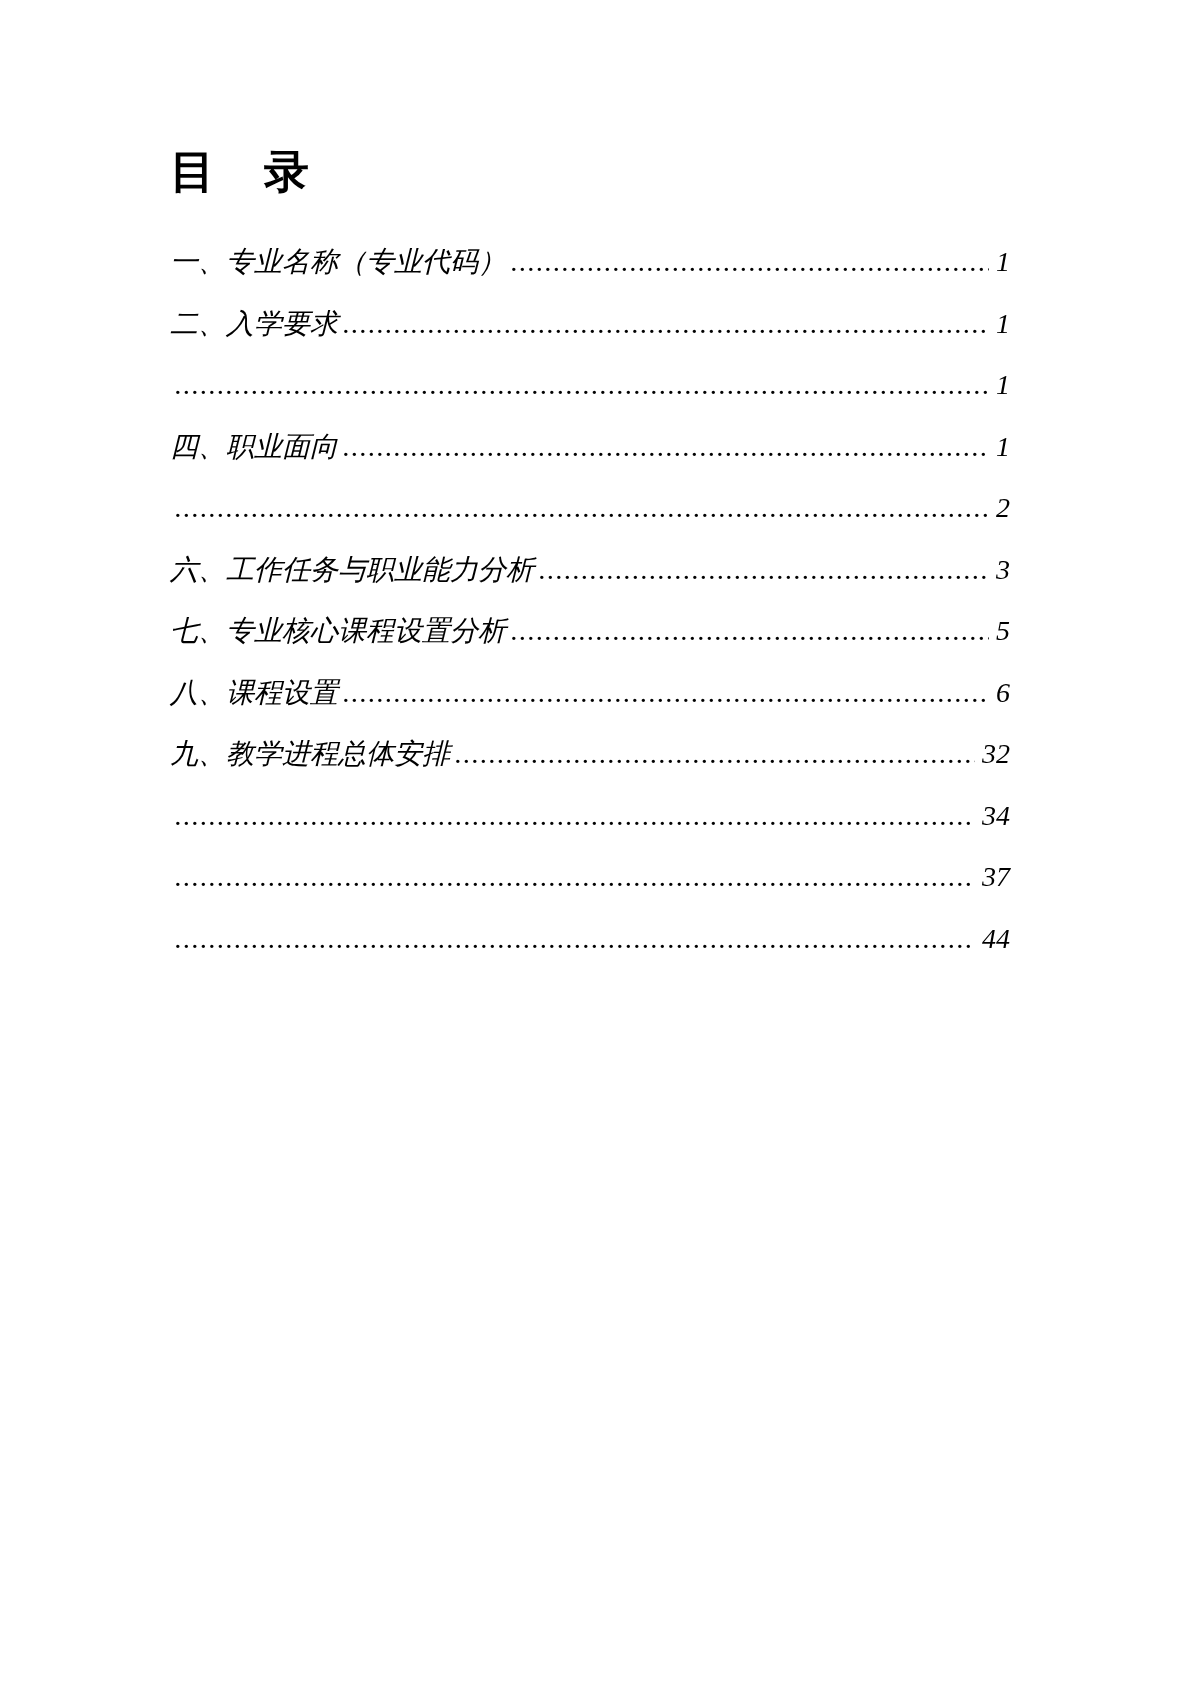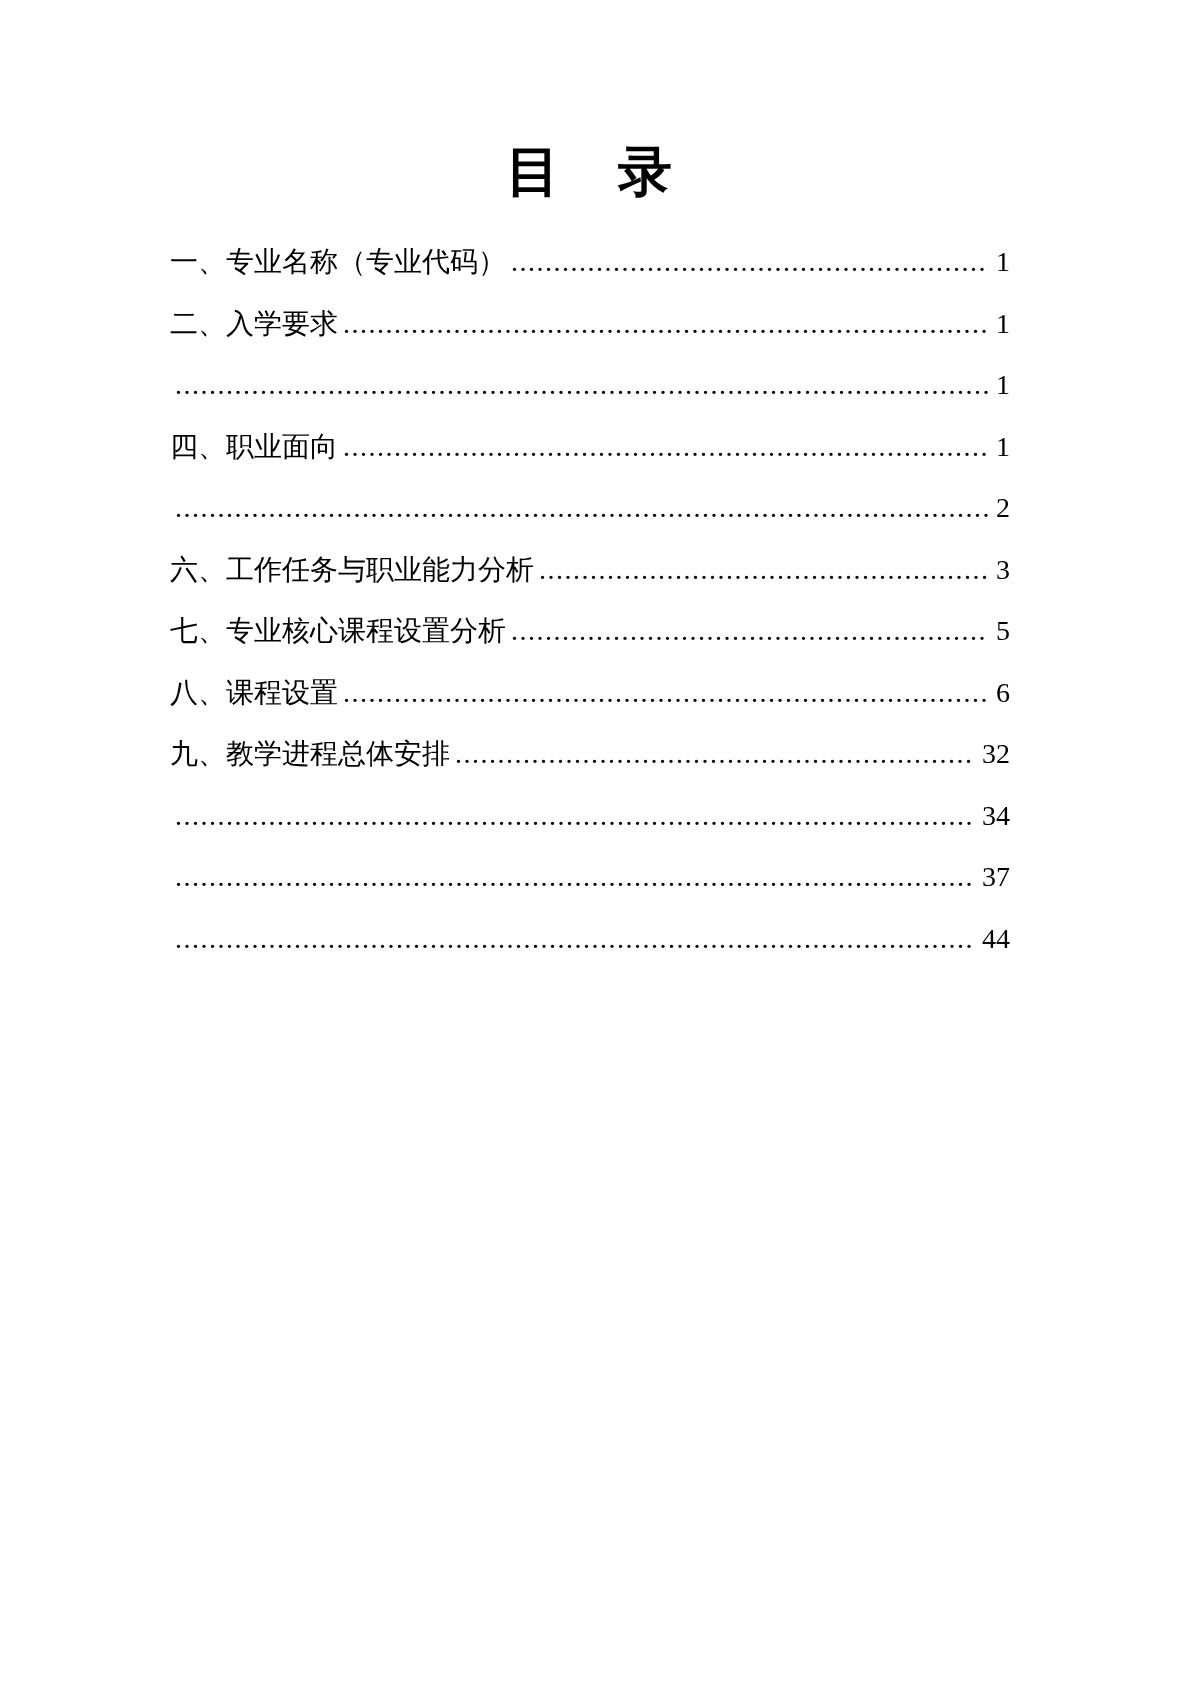--- a/index.html
+++ b/index.html
@@ -19,39 +19,40 @@
       height: 1684px;
       background: #ffffff;
     }
     .page-title {
       position: absolute;
       top: 143px;
       left: 170px;
       width: 840px;
       height: 58px;
       line-height: 58px;
-      text-align: center;
-      font-size: 54px;
+      text-align: left;
+      font-size: 45px;
       font-weight: bold;
       letter-spacing: 2px;
       white-space: pre;
     }
     .toc {
       position: absolute;
       top: 231px;
       left: 170px;
       width: 840px;
     }
     .toc-row {
       display: flex;
       align-items: flex-end;
       height: 61.5px;
       line-height: 61.5px;
       font-size: 28px;
       cursor: pointer;
+      font-style: italic;
     }
     .toc-label {
       white-space: pre;
       flex: 0 0 auto;
     }
     .toc-dots {
       flex: 1 1 auto;
       overflow: hidden;
       white-space: nowrap;
       margin: 0 7px 0 5px;

